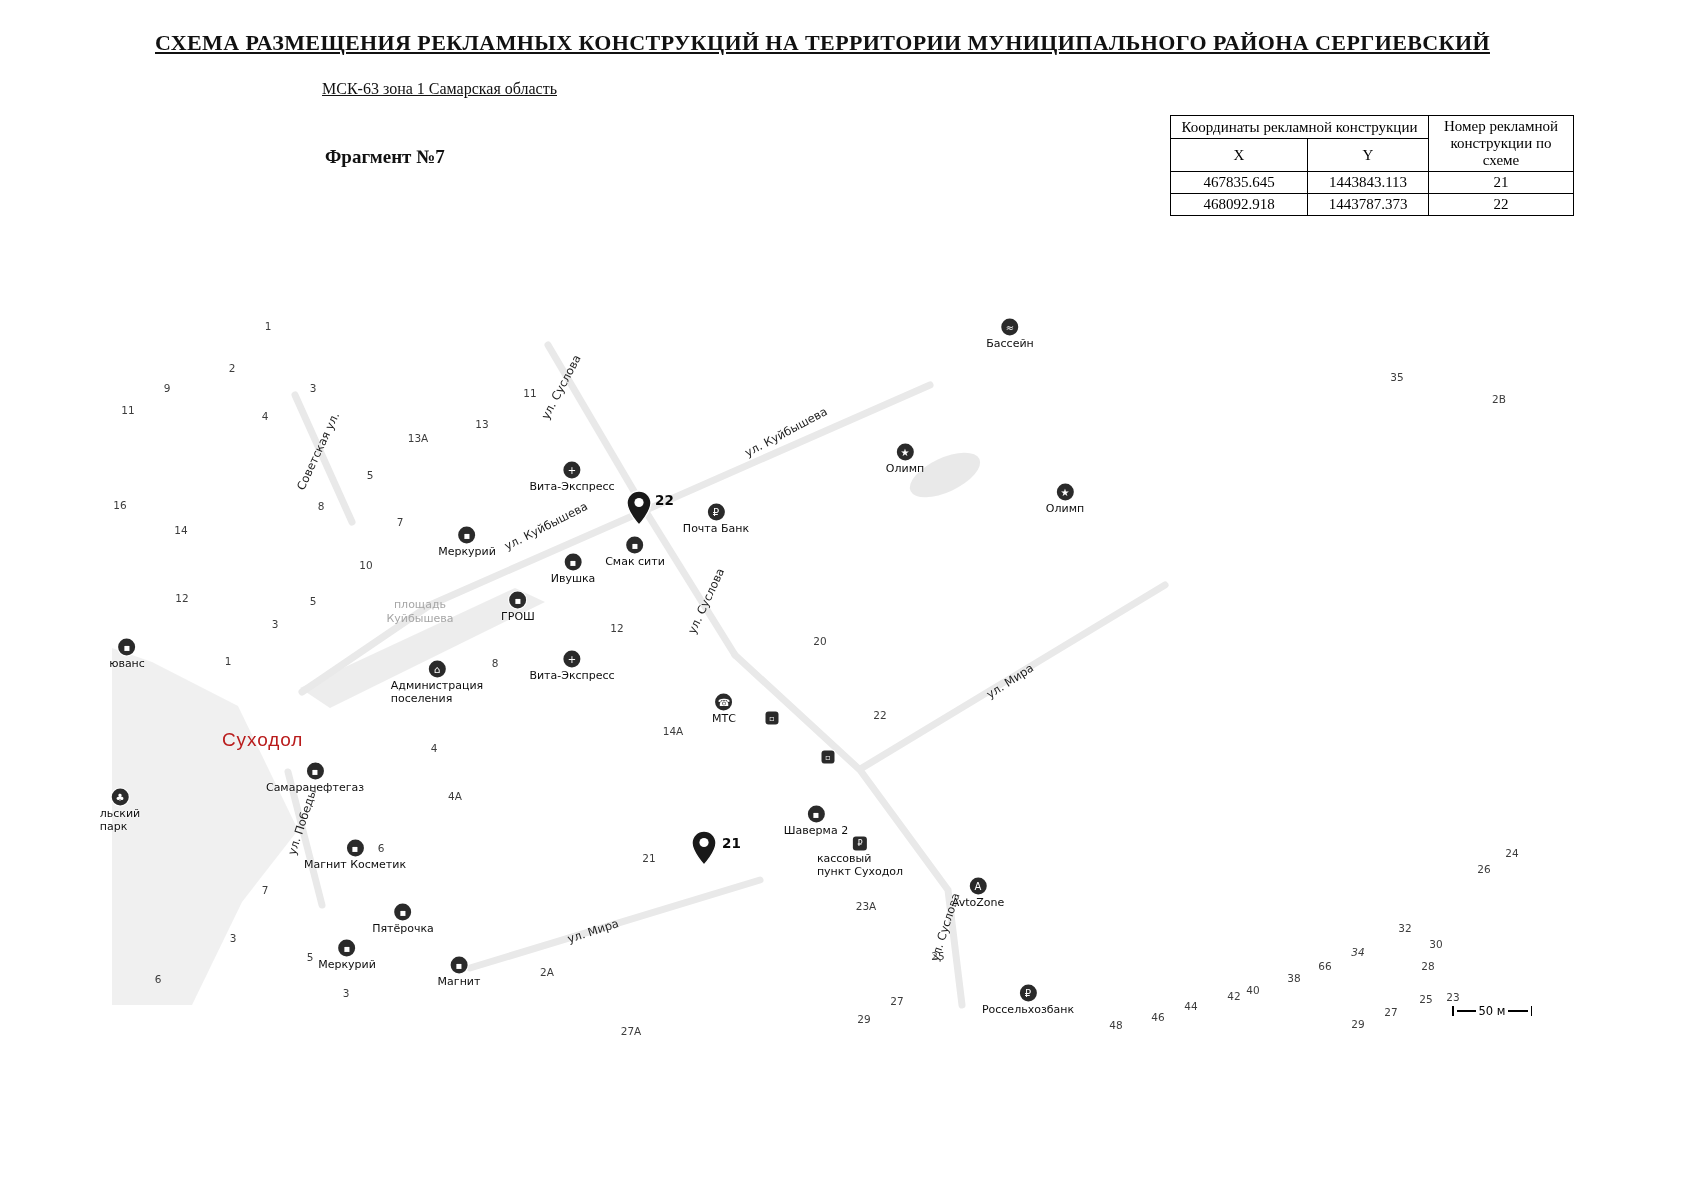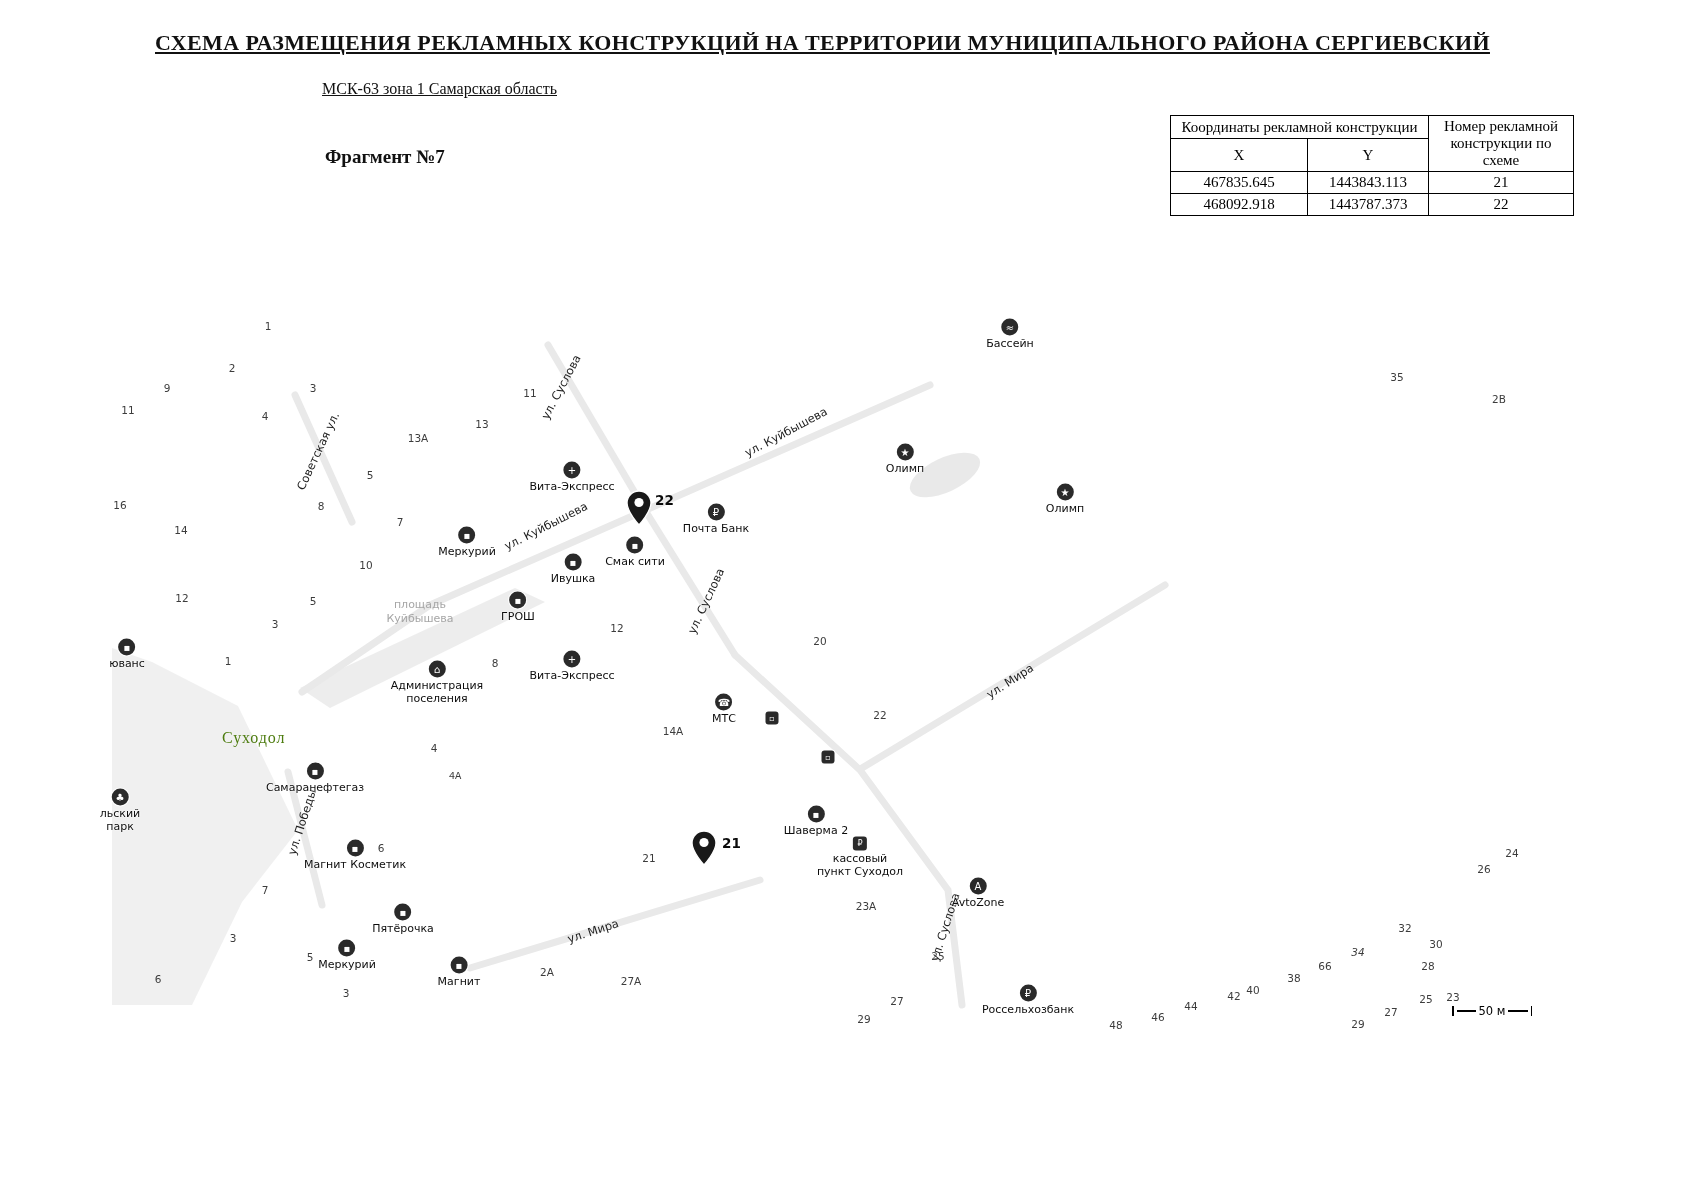--- a/index.html
+++ b/index.html
@@ -20,32 +20,32 @@
   #map-canvas{position:absolute;inset:0;}
   .roads-svg{position:absolute;left:0;top:0;z-index:0;}
   #map-layer{position:absolute;inset:0;z-index:1;font-family:"DejaVu Sans", sans-serif;}
 
   .poi{position:absolute;transform:translate(-50%,-8.5px);display:flex;flex-direction:column;
        align-items:center;z-index:3;}
   .poi-icon{width:17px;height:17px;border-radius:50%;background:#2a2a2a;color:#fff;display:flex;
        align-items:center;justify-content:center;font-size:10px;line-height:1;
        box-shadow:0 0 0 1px #ffffff;}
   .poi-icon.square{border-radius:3px;width:14px;height:14px;font-size:8px;}
-  .poi-label{margin-top:2px;font-size:11px;line-height:1.15;color:#0d0d0d;text-align:center;
+  .poi-label{margin-top:2px;font-size:11px;line-height:1.15;color:#0d0d0d;
        white-space:pre-line;text-shadow:0 0 2px #fff,0 0 2px #fff;}
   .mini-marker{position:absolute;transform:translate(-50%,-50%);width:13px;height:13px;
        border-radius:3px;background:#2a2a2a;color:#fff;display:flex;align-items:center;
        justify-content:center;font-size:8px;z-index:2;box-shadow:0 0 0 1px #fff;}
   .map-number{position:absolute;transform:translate(-50%,-50%);font-size:10.5px;color:#3c3c3c;z-index:2;}
   .street-label{position:absolute;font-size:11.5px;color:#1e1e1e;white-space:nowrap;z-index:2;
        text-shadow:0 0 2px #fff;}
   .map-pin{position:absolute;z-index:4;width:26px;height:36px;}
   .pin-number{position:absolute;font-size:13.5px;color:#0a0a0a;z-index:4;font-weight:bold;}
-  .town-label{position:absolute;left:222px;top:729px;font-size:16px;letter-spacing:.9px;
-       color:#4d7c0f;z-index:2;font-family:Liberation Serif, serif;}
+  .town-label{position:absolute;left:222px;top:729px;font-size:19px;letter-spacing:.9px;
+       color:#b91c1c;z-index:2;font-family:Liberation Sans, sans-serif;}
   .square-label{position:absolute;left:420px;top:612px;transform:translate(-50%,-50%);
        font-size:11px;color:#a6a6a6;text-align:center;white-space:pre-line;z-index:1;
        font-family:"DejaVu Sans", sans-serif;line-height:1.25;}
   .scale-bar{position:absolute;left:1452px;top:1004px;width:80px;display:flex;align-items:center;
        gap:3px;z-index:3;}
   .scale-bar .tick{width:1.5px;height:10px;background:#000;}
   .scale-bar .sline{flex:1;height:1.5px;background:#000;}
   .scale-text{font-size:11.5px;white-space:nowrap;font-family:"DejaVu Sans", sans-serif;color:#000;}
 </style>
 </head>
@@ -223,32 +223,32 @@
       <div class="map-number" style="position: absolute; left: 182px; top: 598px;">12</div>
       <div class="map-number" style="position: absolute; left: 313px; top: 601px;">5</div>
       <div class="map-number" style="position: absolute; left: 275px; top: 624px;">3</div>
       <div class="map-number" style="position: absolute; left: 617px; top: 628px;">12</div>
       <div class="map-number" style="position: absolute; left: 820px; top: 641px;">20</div>
       <div class="map-number" style="position: absolute; left: 228px; top: 661px;">1</div>
       <div class="map-number" style="position: absolute; left: 495px; top: 663px;">8</div>
       <div class="map-number" style="position: absolute; left: 880px; top: 715px;">22</div>
       <div class="map-number" style="position: absolute; left: 673px; top: 731px;">14А</div>
       <div class="map-number" style="position: absolute; left: 434px; top: 748px;">4</div>
-      <div class="map-number" style="position: absolute; left: 455px; top: 776px; font-family: Liberation Mono, monospace;">4А</div>
+      <div class="map-number" style="position: absolute; left: 455px; top: 796px;">4А</div>
       <div class="map-number" style="position: absolute; left: 381px; top: 848px;">6</div>
       <div class="map-number" style="position: absolute; left: 649px; top: 858px;">21</div>
       <div class="map-number" style="position: absolute; left: 265px; top: 890px;">7</div>
       <div class="map-number" style="position: absolute; left: 866px; top: 906px;">23А</div>
       <div class="map-number" style="position: absolute; left: 547px; top: 928px; margin-top: 44px;">2А</div>
       <div class="map-number" style="position: absolute; left: 938px; top: 956px;">25</div>
       <div class="map-number" style="position: absolute; left: 233px; top: 938px;">3</div>
       <div class="map-number" style="position: absolute; left: 310px; top: 957px;">5</div>
       <div class="map-number" style="position: absolute; left: 158px; top: 979px;">6</div>
       <div class="map-number" style="position: absolute; left: 346px; top: 993px;">3</div>
-      <div class="map-number" style="position: absolute; left: 631px; top: 981px;">27А</div>
+      <div class="map-number" style="position: absolute; left: 631px; top: 1031px;">27А</div>
       <div class="map-number" style="position: absolute; left: 897px; top: 1001px;">27</div>
       <div class="map-number" style="position: absolute; left: 864px; top: 1019px;">29</div>
       <div class="map-number" style="position: absolute; left: 1397px; top: 377px;">35</div>
       <div class="map-number" style="position: absolute; left: 1499px; top: 399px;">2В</div>
       <div class="map-number" style="position: absolute; left: 1512px; top: 853px;">24</div>
       <div class="map-number" style="position: absolute; left: 1484px; top: 869px;">26</div>
       <div class="map-number" style="position: absolute; left: 1436px; top: 903px; margin-top: 41px;">30</div>
       <div class="map-number" style="position: absolute; left: 1405px; top: 928px;">32</div>
       <div class="map-number" style="position: absolute; left: 1358px; top: 952px; font-style: italic;">34</div>
       <div class="map-number" style="position: absolute; left: 1325px; top: 966px;">66</div>

